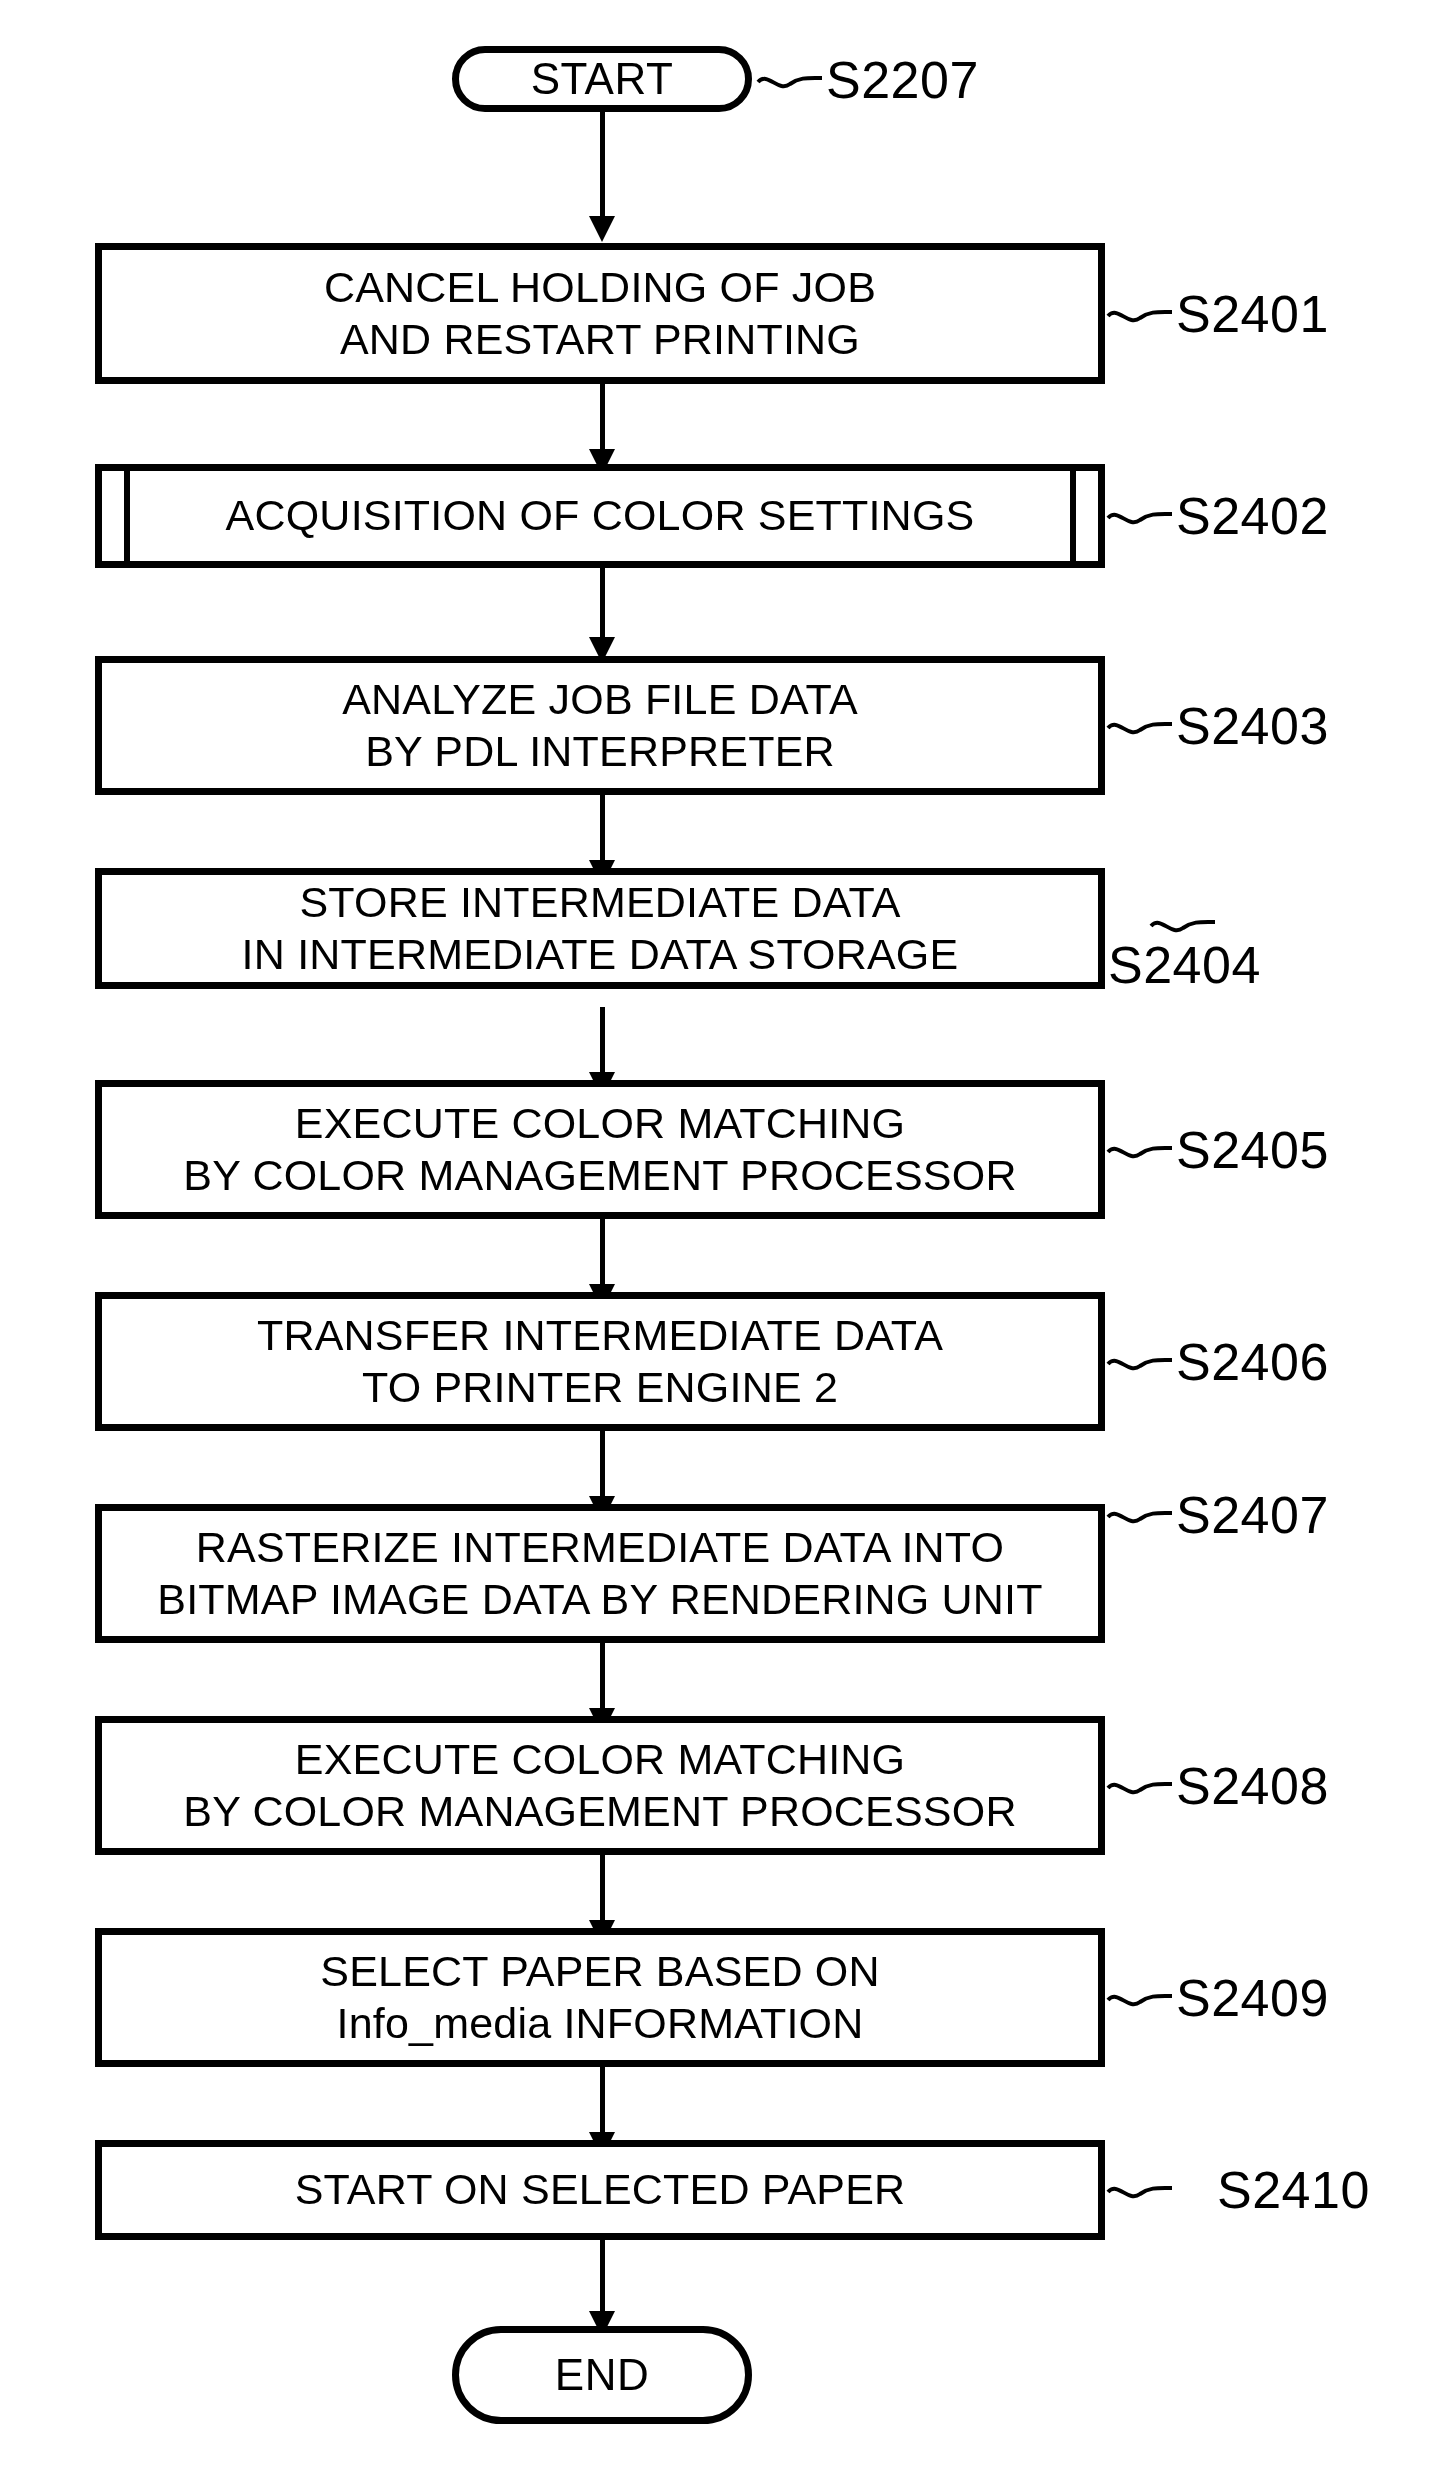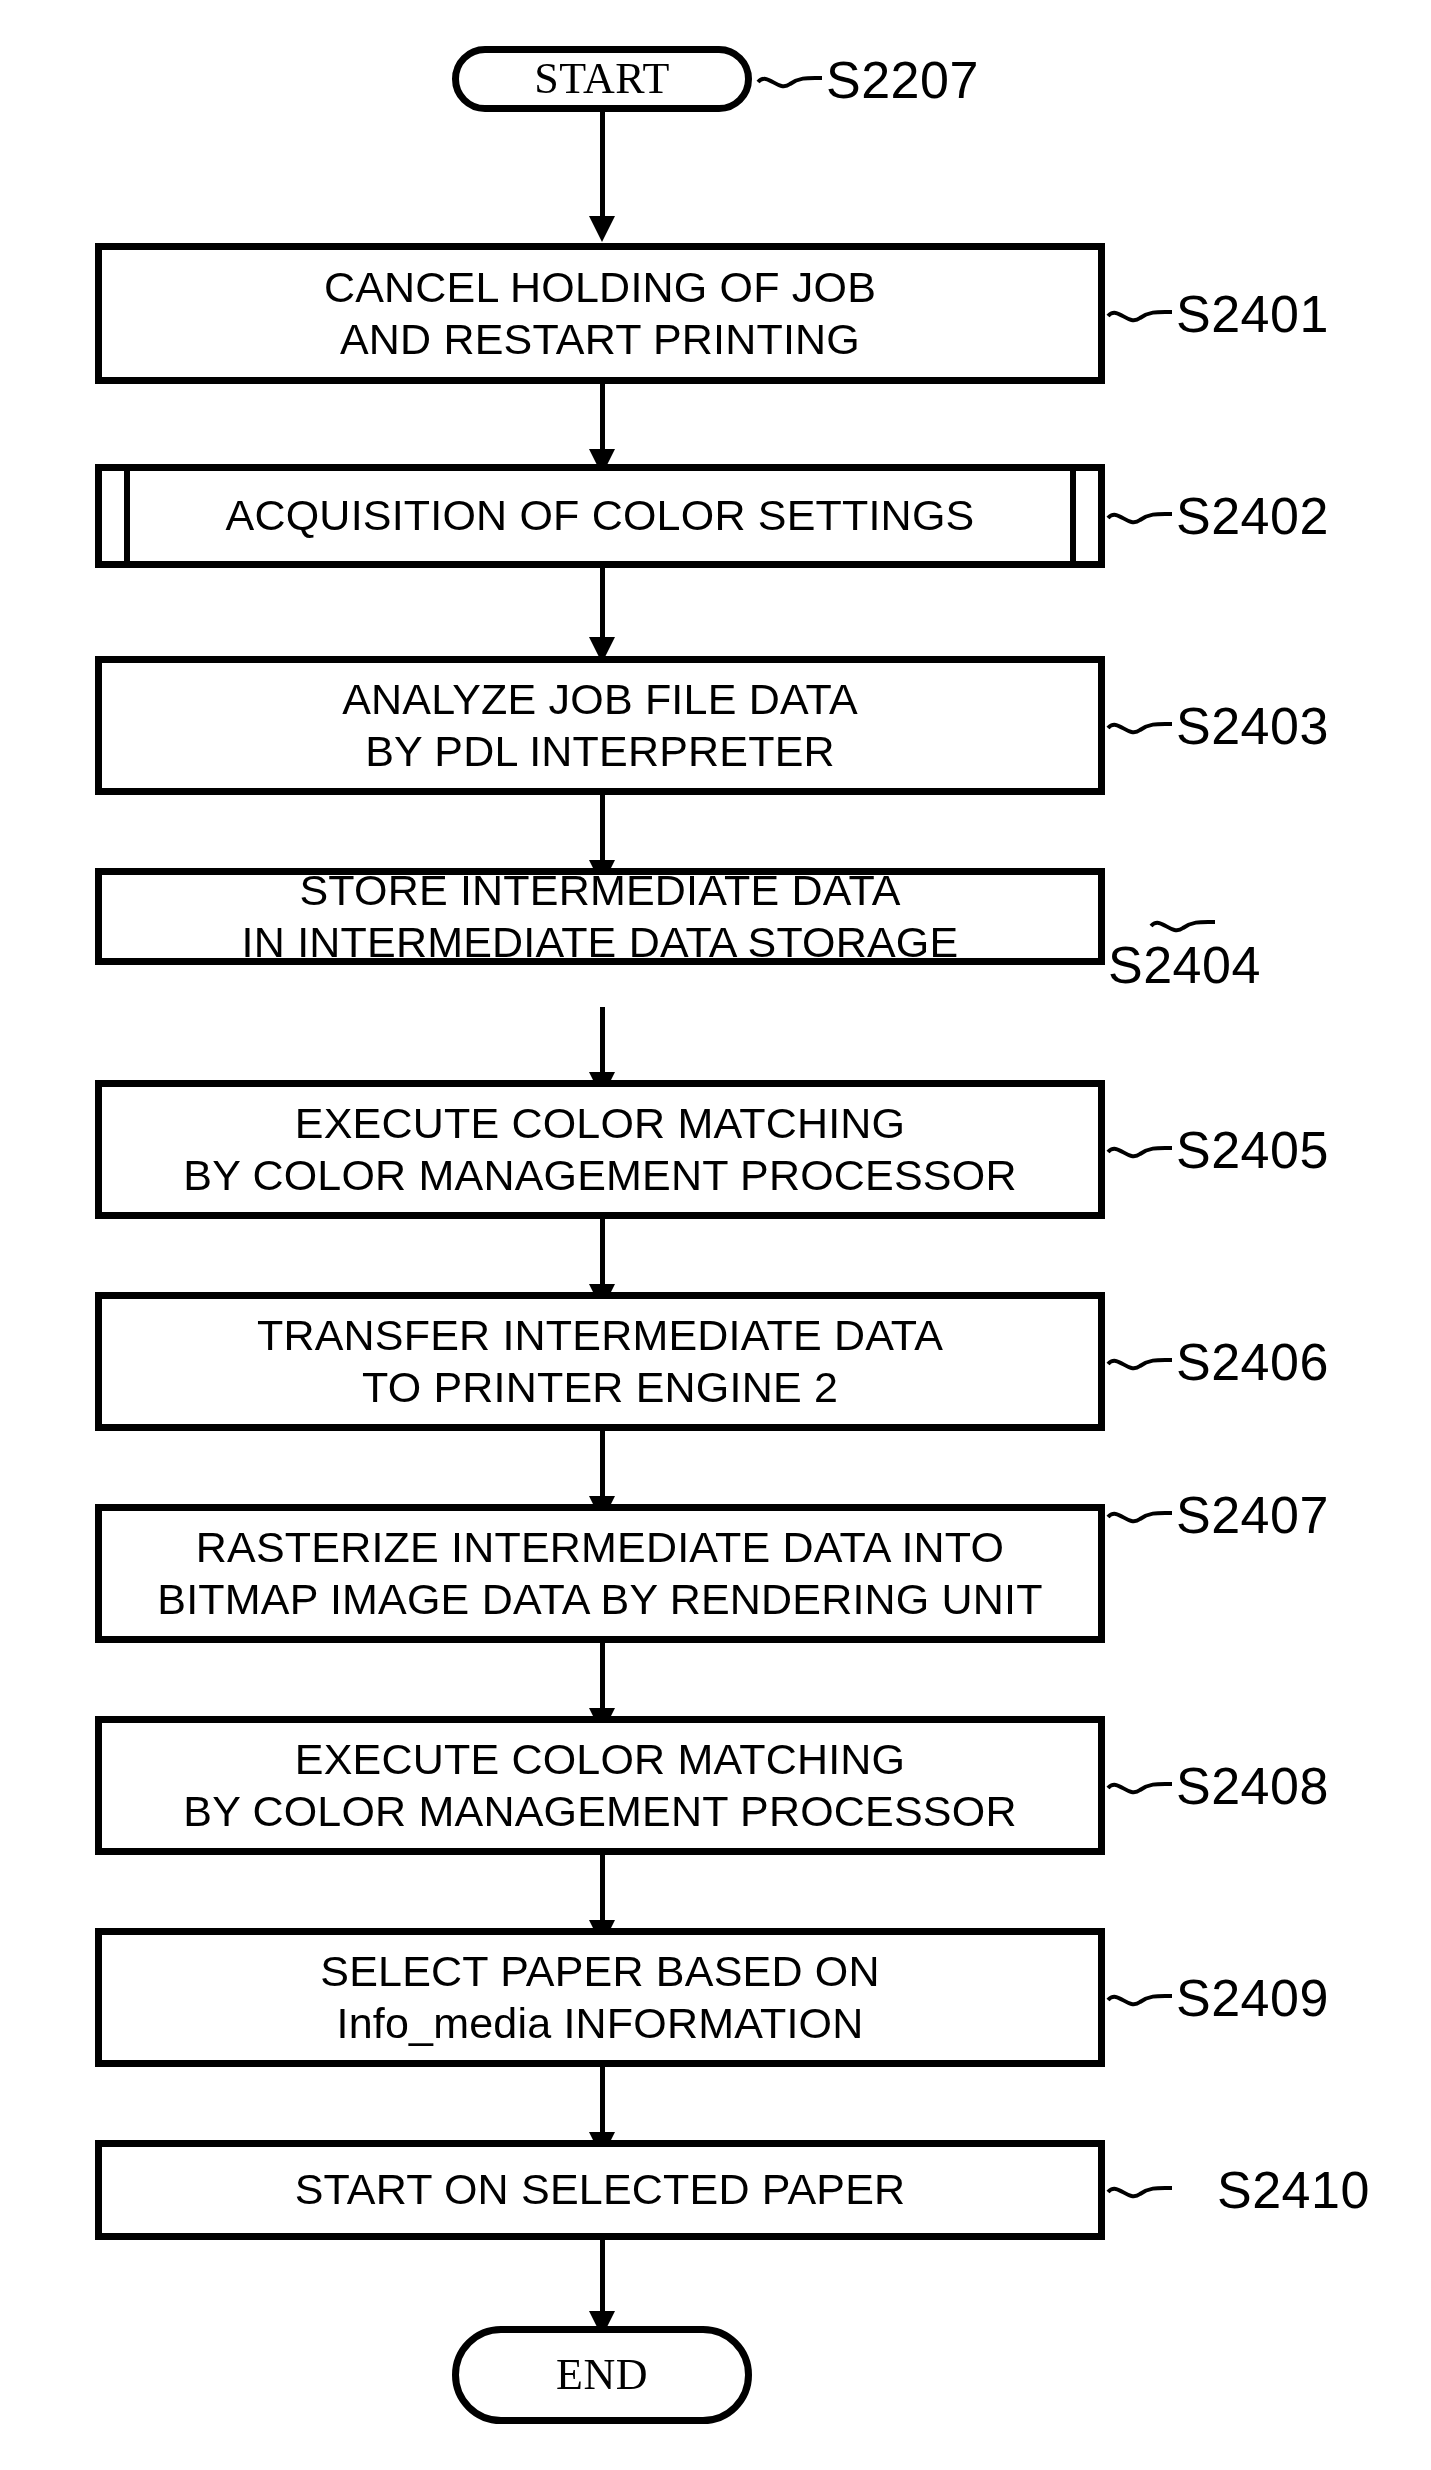--- a/index.html
+++ b/index.html
@@ -31,21 +31,20 @@
     display: flex;
     align-items: center;
     justify-content: center;
     text-align: center;
     letter-spacing: 0.5px;
   }
   .terminator .t-label {
     font-size: 44px;
     line-height: 1.05;
     white-space: nowrap;
-    font-family: Liberation Serif, serif;
   }
 
   
   .process {
     position: absolute;
     box-sizing: border-box;
     border: 7px solid #000;
     background: #fff;
     display: flex;
     align-items: center;
@@ -159,21 +158,21 @@
   <div class="ref" style="left:1106px; top:697px; height:58px;">
     <svg class="ref-squiggle" width="68" height="30" viewBox="0 0 68 30">
       <path d="M2 17 C 12 6, 22 28, 34 19 C 44 12, 52 13, 66 13" fill="none" stroke="#000" stroke-width="4"></path>
     </svg>
     <span class="ref-text">S2403</span>
   </div>
 
   <div class="connector" style="left:600px; top:795px; height:72px;"></div>
   <div class="arrowhead" style="left:589px; top:860px;"></div>
 
-  <div class="process" style="left:95px; top:868px; width:1010px; height:97px;">
+  <div class="process" style="left:95px; top:868px; width:1010px; height:121px;">
     <span class="p-label">STORE INTERMEDIATE DATA
 IN INTERMEDIATE DATA STORAGE</span>
   </div>
   <div class="ref" style="left:1106px; top:909px; height:58px;flex-direction:column;">
     <svg class="ref-squiggle" width="68" height="30" viewBox="0 0 68 30">
       <path d="M2 17 C 12 6, 22 28, 34 19 C 44 12, 52 13, 66 13" fill="none" stroke="#000" stroke-width="4"></path>
     </svg>
     <span class="ref-text">S2404</span>
   </div>
 

